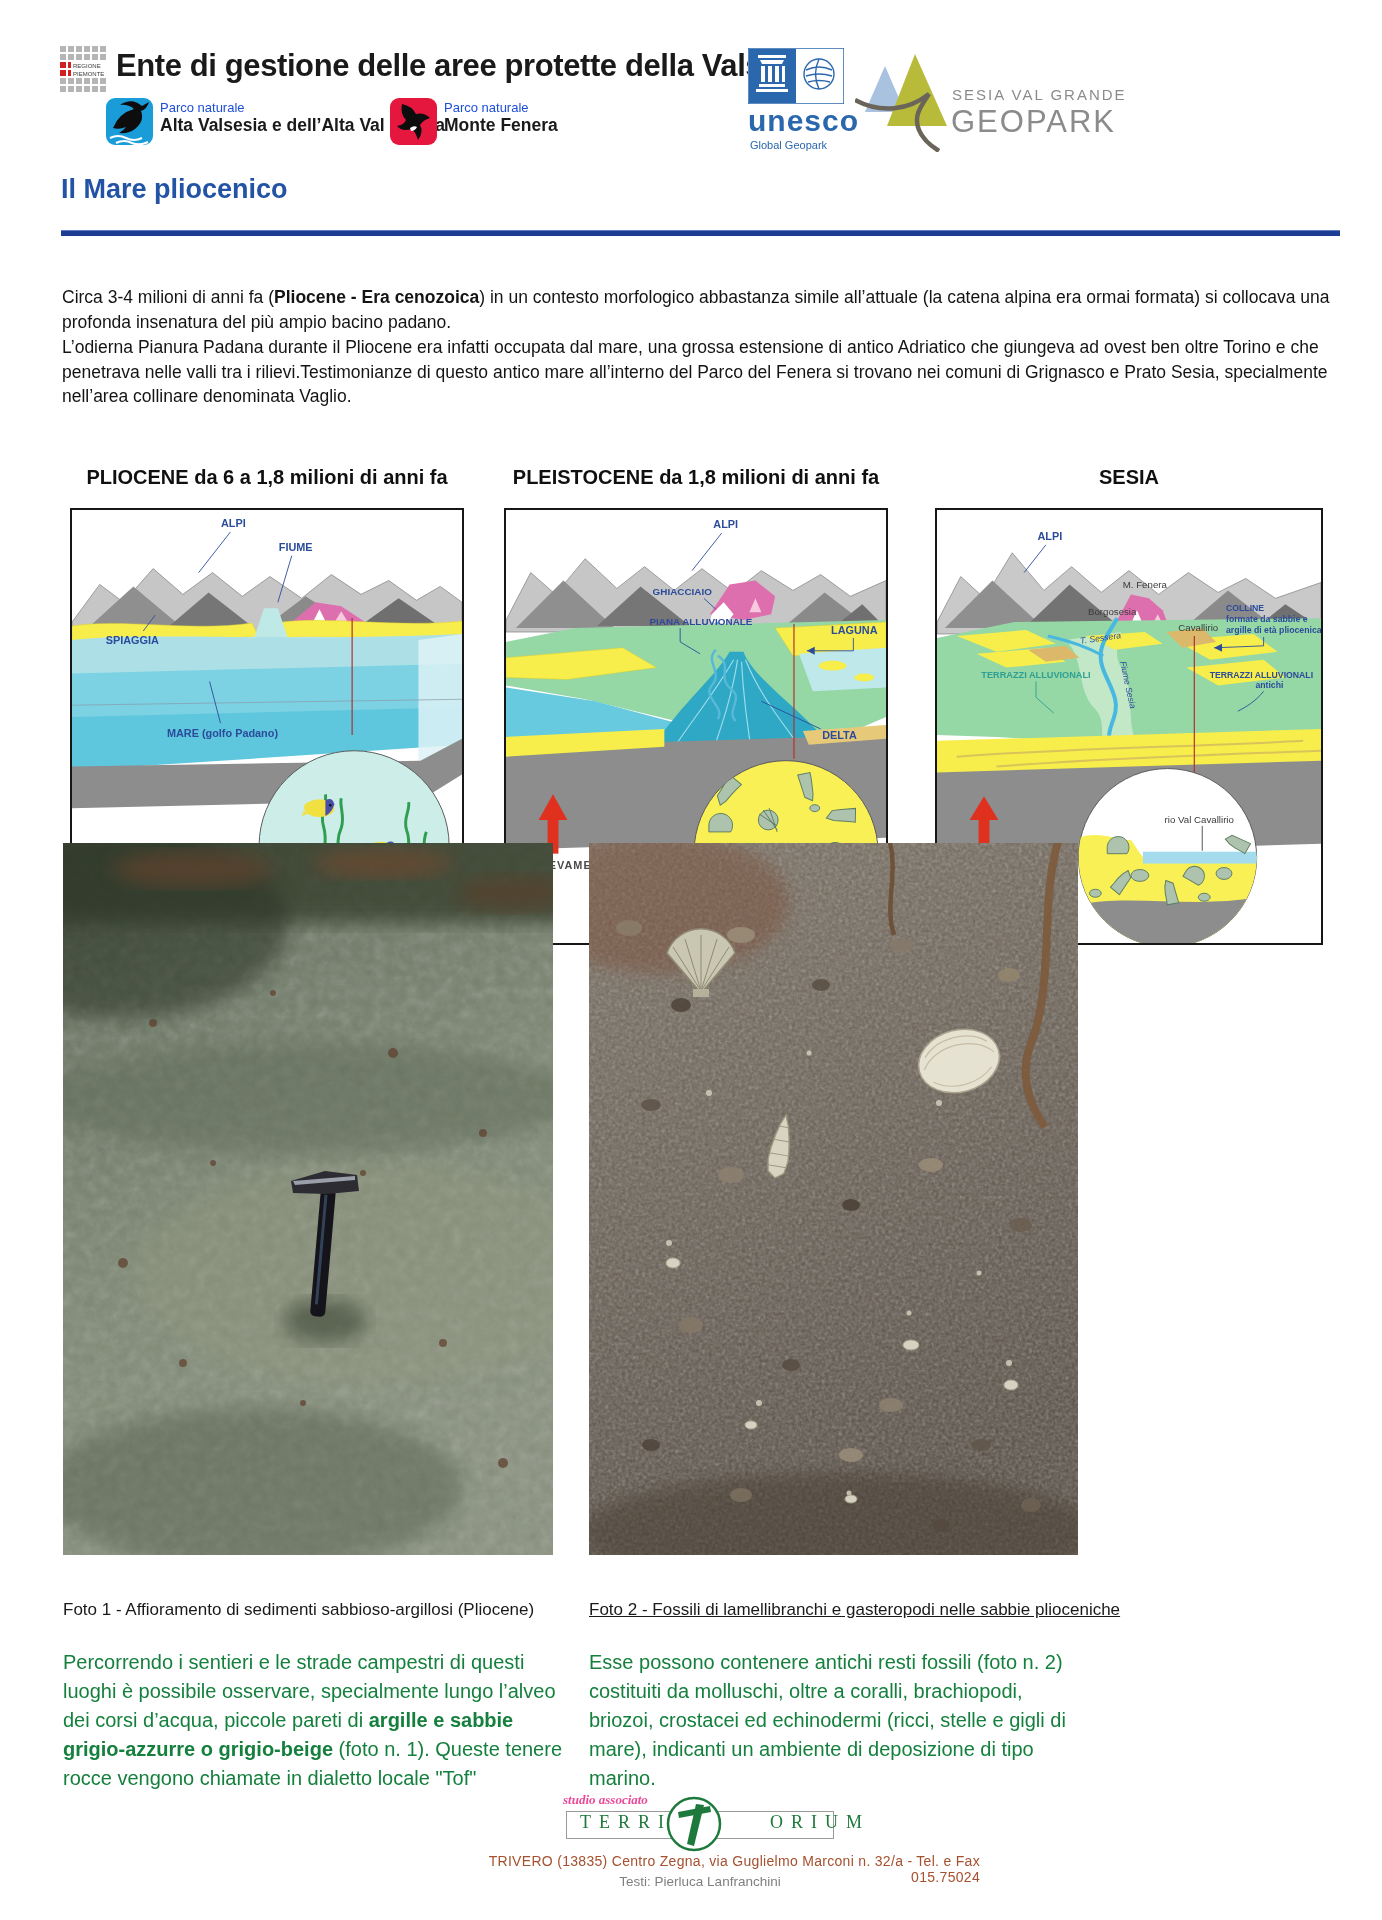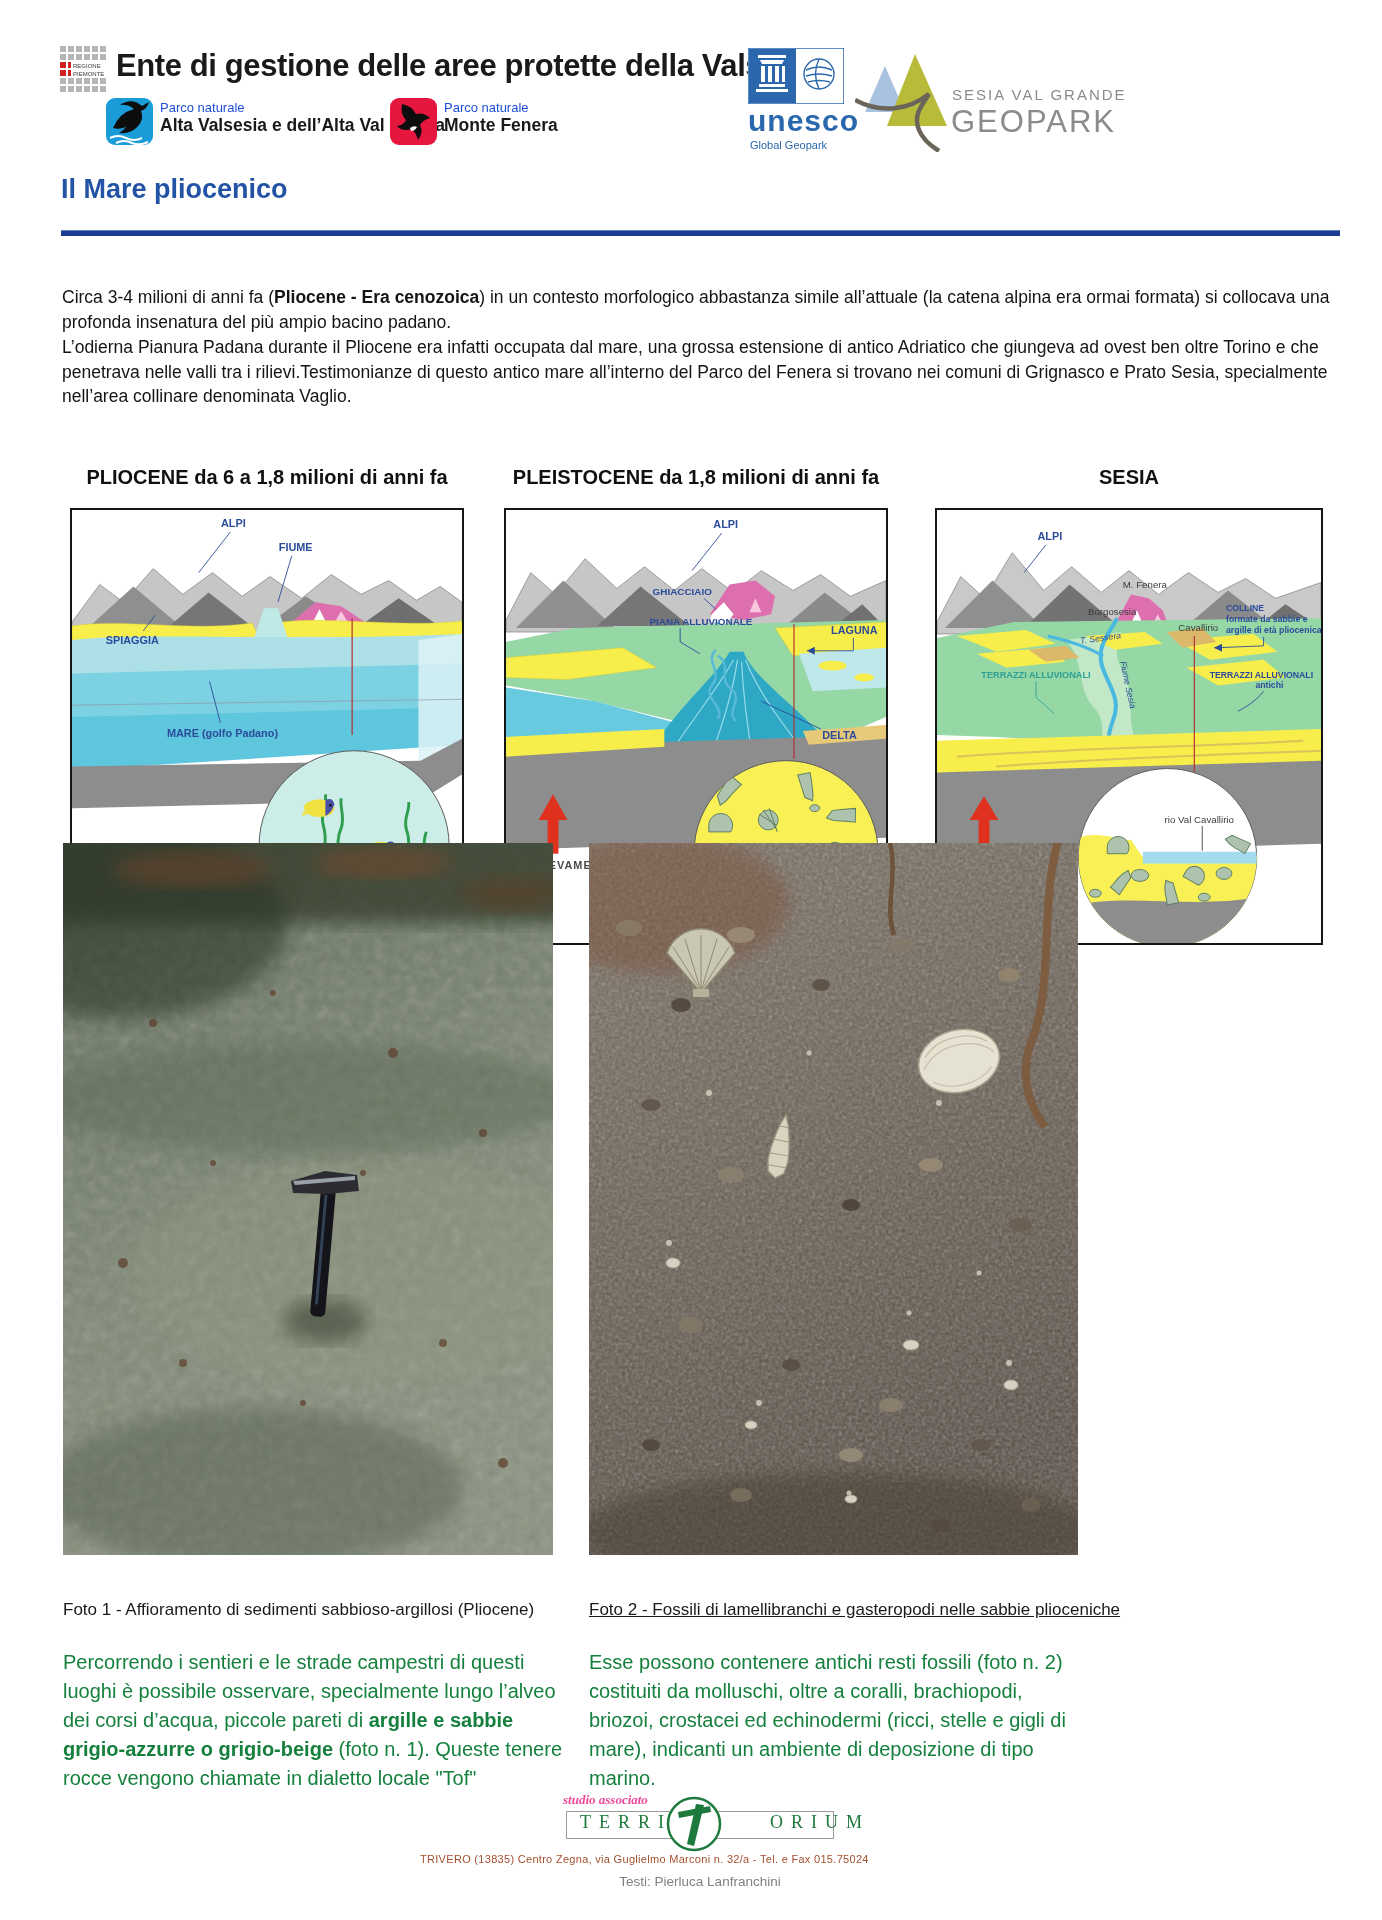--- a/index.html
+++ b/index.html
@@ -37,21 +37,21 @@
   .photo{top:843px;height:712px;overflow:hidden;background:#777;}
   .caption{top:1600px;font-size:17px;color:#1a1a1a;}
   
   .bodycol{top:1648px;font-size:20px;line-height:1.45;color:#15803d;}
   
   .studio{left:563px;top:1792px;font-family:Liberation Serif, serif;font-style:italic;font-weight:bold;
           font-size:13px;color:#ec4899;}
   .terr-box{left:566px;top:1811px;width:266px;height:26px;border:1px solid #9a9a9a;}
   .terr-l{left:580px;top:1812px;font-family:"Liberation Serif",serif;font-size:18px;color:#1e7a3c;letter-spacing:8px;}
   .terr-r{left:722px;top:1812px;font-family:"Liberation Serif",serif;font-size:18px;color:#1e7a3c;letter-spacing:8px;padding-left:48px;}
-  .addr{left:420px;top:1853px;width:560px;text-align:left;font-size:11px;color:#a5502e;letter-spacing:0.3px;}
+  .addr{left:420px;top:1853px;width:560px;text-align:right;font-size:14px;color:#a5502e;letter-spacing:0.3px;}
   .credits{left:420px;top:1874px;width:560px;text-align:center;font-size:13.5px;color:#808080;}
 </style>
 </head>
 <body>
 
 <div class="abs" style="left:60px;top:46px;">
   <svg width="52" height="48" viewBox="0 0 52 48">
     <g fill="#b5b5b5">
       <rect x="0" y="0" width="6" height="6"></rect>
         <rect x="8" y="0" width="6" height="6"></rect>

